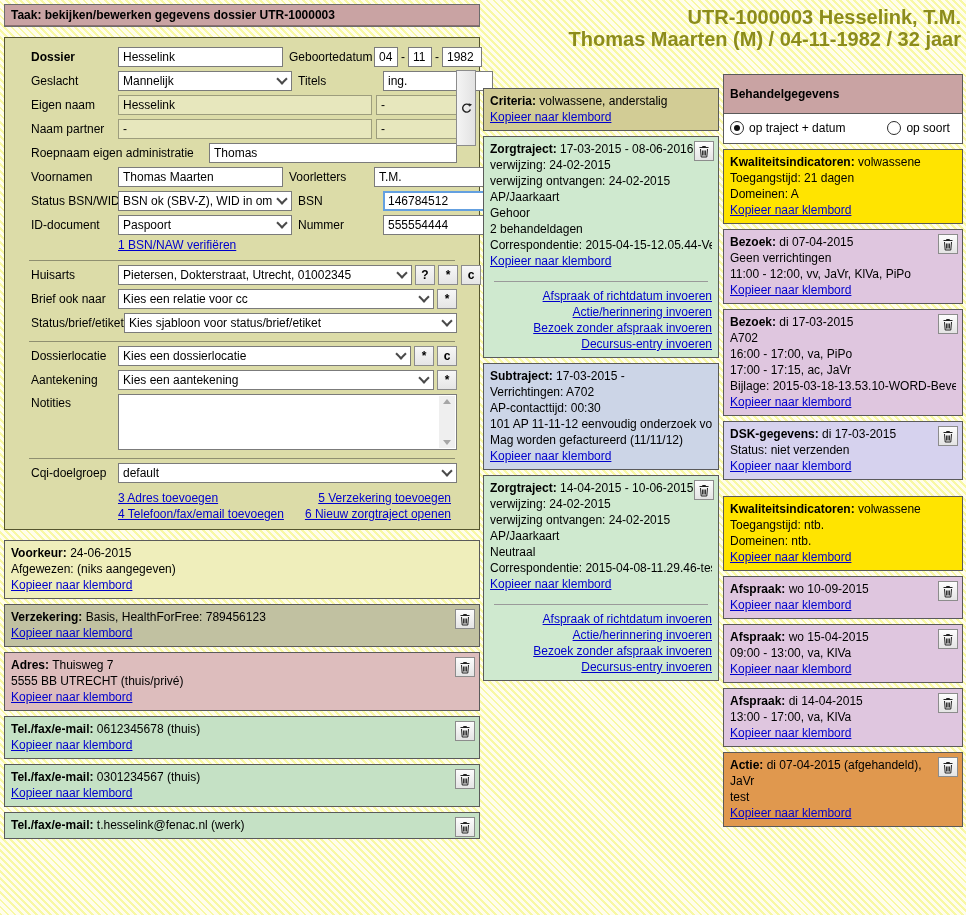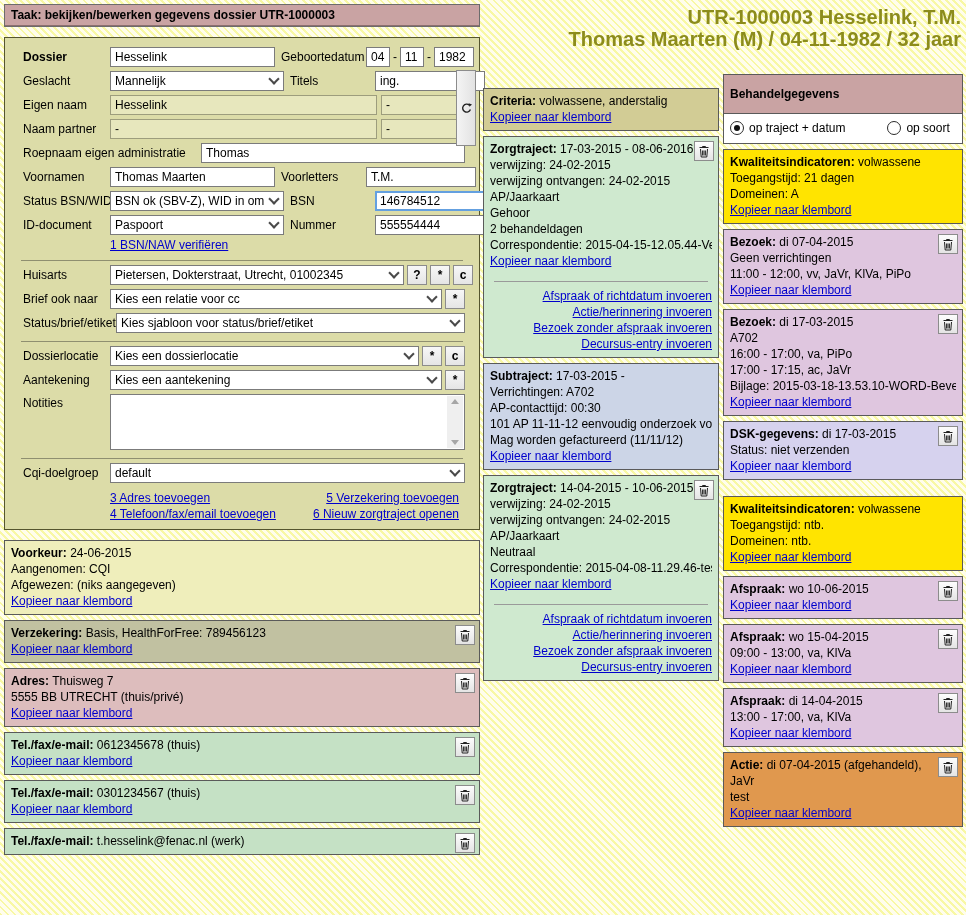--- a/index.html
+++ b/index.html
@@ -21,21 +21,21 @@
   .task-row2{display:flex;align-items:center}
   .btn{background:linear-gradient(#f6f6f6,#e7e7e7);border:1px solid #8c8c8c;font:inherit;height:23px;padding:1px 8px;box-sizing:border-box;cursor:pointer}
   .btn.default{border:1px solid #4f4f4f}
   .w88{width:88px}.w86{width:86px}
   .task-row2 .link{margin-left:38px}
   .task-row2 .btn{margin-left:auto}
 
   .link{color:#0000cc;text-decoration:underline;cursor:pointer;white-space:nowrap}
 
   
-  .form-panel{position:relative;background:#dcdca8;border:1px solid #55552e;padding:5px 8px 8px;margin-bottom:10px}
+  .form-panel{position:relative;background:#dcdca8;border:1px solid #55552e;padding:5px 16px 8px;margin-bottom:10px}
   .frow{display:flex;align-items:center;margin:4px 6px 0 10px}
   .frow.top{align-items:flex-start}
   .flabel{width:87px;flex:none;white-space:nowrap}
   .flabel.bold{font-weight:bold}
   .flabel2{width:85px;flex:none;margin-left:6px;white-space:nowrap}
   .ctl{height:20px;box-sizing:border-box;border:1px solid #7b7b7b;background:#fff;font:inherit;padding:1px 4px;color:#000}
   input.ctl{outline:none}
   .w174{width:174px}.w110{width:110px;flex:none}
   .wide1{width:267px}.wide2{width:81px;flex:none;margin-left:4px}
   .readonly{background:#e7e7bd;border-color:#9d9d7d}
@@ -262,21 +262,20 @@
       <div class="form-links">
         <span class="link">3 Adres toevoegen</span>
         <span class="link r">5 Verzekering toevoegen</span>
         <span class="link">4 Telefoon/fax/email toevoegen</span>
         <span class="link r">6 Nieuw zorgtraject openen</span>
       </div>
     </div>
 
     <div class="ibox c-voorkeur">
       <div class="bl"><span class="title">Voorkeur:</span><span> 24-06-2015</span></div>
-      <div class="bl">Aangenomen: CQI</div>
       <div class="bl">Afgewezen: (niks aangegeven)</div>
       <div class="bl"><span class="link">Kopieer naar klembord</span></div>
     </div>
 
     <div class="ibox c-verz">
       <button class="trash-btn">
           <svg width="12" height="13" viewBox="0 0 12 13">
             <path d="M1.5 2.5h9M4.5 2.5v-1h3v1M2.5 4l.7 8h5.6l.7-8M4.6 5.5v5M6 5.5v5M7.4 5.5v5" stroke="#222" fill="none"></path>
           </svg>
         </button>
@@ -456,21 +455,21 @@
       <div class="bl">Domeinen: ntb.</div>
       <div class="bl"><span class="link">Kopieer naar klembord</span></div>
     </div>
 
     <div class="ibox c-bezoek">
       <button class="trash-btn">
           <svg width="12" height="13" viewBox="0 0 12 13">
             <path d="M1.5 2.5h9M4.5 2.5v-1h3v1M2.5 4l.7 8h5.6l.7-8M4.6 5.5v5M6 5.5v5M7.4 5.5v5" stroke="#222" fill="none"></path>
           </svg>
         </button>
-      <div class="bl"><span class="title">Afspraak:</span><span> wo 10-06-2015</span></div>
+      <div class="bl"><span class="title">Afspraak:</span><span> wo 10-09-2015</span></div>
       <div class="bl"><span class="link">Kopieer naar klembord</span></div>
     </div>
 
     <div class="ibox c-bezoek">
       <button class="trash-btn">
           <svg width="12" height="13" viewBox="0 0 12 13">
             <path d="M1.5 2.5h9M4.5 2.5v-1h3v1M2.5 4l.7 8h5.6l.7-8M4.6 5.5v5M6 5.5v5M7.4 5.5v5" stroke="#222" fill="none"></path>
           </svg>
         </button>
       <div class="bl"><span class="title">Afspraak:</span><span> wo 15-04-2015</span></div>

